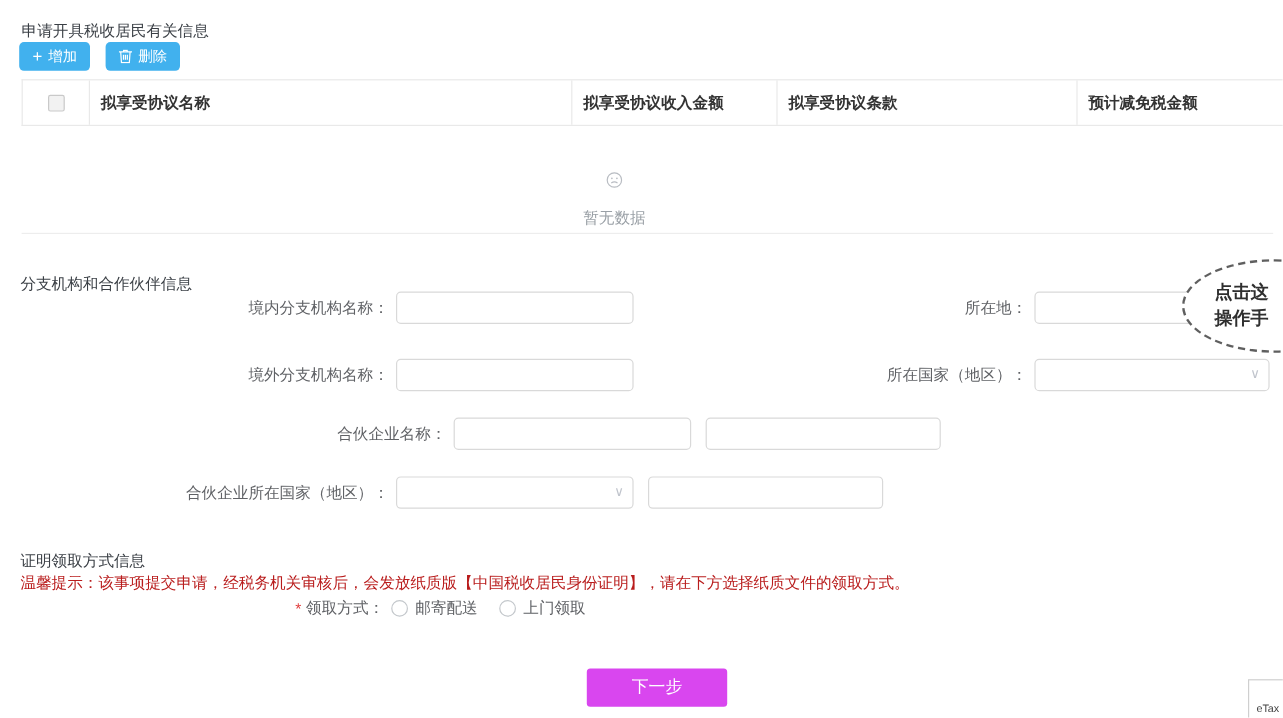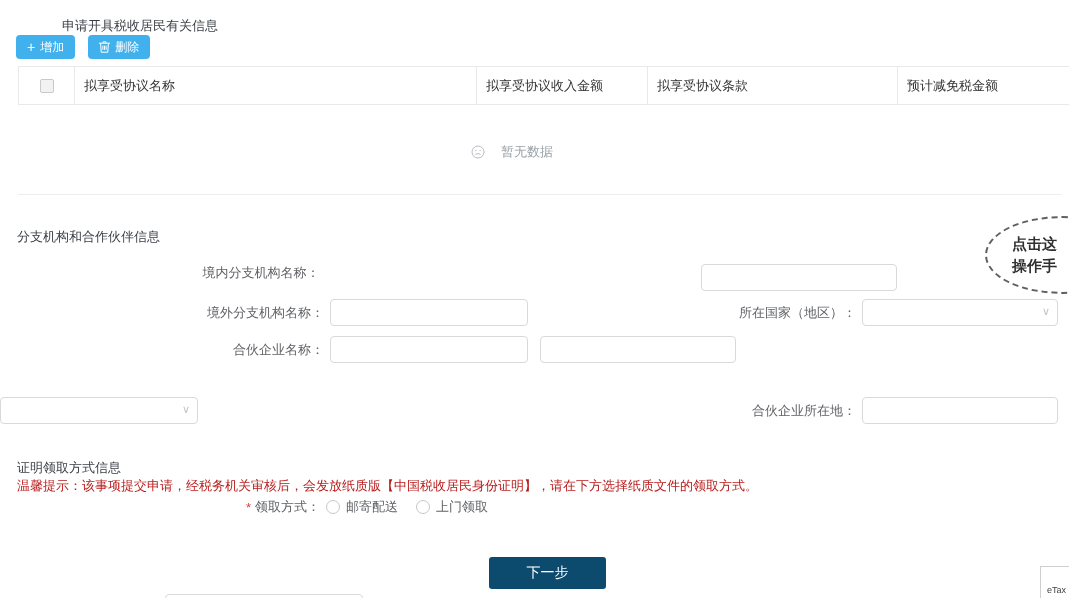--- a/index.html
+++ b/index.html
@@ -25,38 +25,38 @@
   .btn-blue .plus { font-size: 14px; line-height: 1; }
 
   
   .table { position: absolute; left: 18px; top: 66px; width: 1051px; }
   .thead {
     display: flex; height: 39px;
     border-top: 1px solid #e9e9e9; border-bottom: 1px solid #e9e9e9; border-left: 1px solid #e9e9e9;
   }
   .th {
     height: 100%; display: flex; align-items: center;
-    font-size: 13px; font-weight: 400; color: #333;
+    font-size: 13px; font-weight: 700; color: #333;
     padding-left: 9px; border-right: 1px solid #e9e9e9;
   }
   .c0 { width: 56px; justify-content: center; padding-left: 0; }
   .c1 { width: 402px; }
   .c2 { width: 250px; }
   .c3 { width: 171px; }
   .c4 { flex: 1; border-right: none; }
   .checkbox {
     width: 14px; height: 14px;
     border: 1px solid #c9c9c9; border-radius: 2px; background: #f2f2f2;
     cursor: pointer;
   }
 
   .empty {
     position: absolute; left: 0; top: 143px; width: 1024px;
     display: flex; justify-content: center; align-items: center; gap: 16px;
-    color: #9aa0a6; font-size: 13px;
+    color: #9aa0a6; font-size: 13px; flex-direction: column;
   }
 
   .divider { position: absolute; left: 18px; top: 194px; width: 1043px; height: 1px; background: #ededed; }
 
   
   .pair { position: absolute; display: flex; align-items: center; height: 27px; }
   .pair .lbl { font-size: 13px; color: #606266; text-align: right; padding-right: 6px; }
   .pl { left: 0; width: 528px; }
   .pl .lbl { flex: 0 0 330px; }
   .pr { left: 540px; width: 518px; }
@@ -66,21 +66,21 @@
   .pr .ctrl { width: 196px; }
   .txt {
     width: 100%; height: 27px;
     border: 1px solid #d9d9d9; border-radius: 4px; background: #fff;
     padding: 0 8px; font-size: 13px; outline: none; font-family: inherit; color: #333;
   }
   .chev {
     position: absolute; right: 8px; top: 6px;
     color: #c0c4cc; font-size: 11px; pointer-events: none;
   }
-  .r1 { top: 264px; flex-direction: column; } .r2 { top: 299px; } .r3 { top: 336px; } .r4 { top: 397px; }
+  .r1 { top: 243px; } .r2 { top: 299px; } .r3 { top: 348px; margin-left: 48px; } .r4 { top: 397px; }
 
   
   .oval {
     position: absolute; left: 985px; top: 216px; width: 154px; height: 78px;
     border: 2px dashed #5f5f5f; border-radius: 50%;
     background: #fff; z-index: 5;
     padding: 15px 0 0 25px;
     font-size: 15px; font-weight: 700; color: #2f2f2f; line-height: 22px;
     cursor: pointer;
   }
@@ -97,34 +97,34 @@
     width: 14px; height: 14px; flex: 0 0 14px;
     border: 1px solid #c4c8cc; border-radius: 50%; background: #fff;
     cursor: pointer;
   }
   .radio.first { margin-left: 6px; }
   .radio.second { margin-left: 18px; }
   .opt-lbl { margin-left: 6px; cursor: pointer; }
 
   .next-btn {
     position: absolute; left: 489px; top: 557px; width: 117px; height: 32px;
-    background: #0c4a6e; color: #fff; border: none; border-radius: 3px;
+    background: #d946ef; color: #fff; border: none; border-radius: 3px;
     font-size: 14px; cursor: pointer; font-family: inherit;
   }
 
   .etax {
     position: absolute; left: 1040px; top: 566px; width: 40px; height: 40px;
     border: 1px solid #cfcfcf; background: #fff;
     font-size: 9px; color: #444; padding: 18px 0 0 6px; cursor: pointer;
   }
 </style>
 </head>
 <body>
 
-<div class="sec-title" style="left:18px; top:17px;margin-left:44px;">申请开具税收居民有关信息</div>
+<div class="sec-title" style="left:18px; top:17px;">申请开具税收居民有关信息</div>
 
 <div class="toolbar">
   <button class="btn-blue">
     <span class="plus">+</span>
     <span>增加</span>
   </button>
   <button class="btn-blue">
     <span style="display:inline-flex;">
       <svg width="11" height="12" viewBox="0 0 11 12">
           <path d="M0 2.2h11M4 2.2V.9h3v1.3M1.6 2.2l.6 9h6.6l.6-9M3.9 4.6v4.2M5.5 4.6v4.2M7.1 4.6v4.2" stroke="#fff" stroke-width="1" fill="none"></path>
@@ -160,20 +160,21 @@
 
 <div class="divider"></div>
 
 <div class="sec-title" style="left:17px; top:228px;">分支机构和合作伙伴信息</div>
 
 <div class="pair pl r1">
   <span class="lbl">境内分支机构名称：</span>
   <span class="ctrl"><input class="txt" type="text" value="" style=""></span>
 </div>
 <div class="pair pr r1">
+  <span class="lbl">所在地：</span>
   <span class="ctrl"><input class="txt" type="text" value="" style=""></span>
 </div>
 
 <div class="pair pl r2">
   <span class="lbl">境外分支机构名称：</span>
   <span class="ctrl"><input class="txt" type="text" value="" style=""></span>
 </div>
 <div class="pair pr r2">
   <span class="lbl">所在国家（地区）：</span>
   <span class="ctrl">
@@ -184,27 +185,27 @@
 
 <div class="pair pl r3">
   <span class="lbl">合伙企业名称：</span>
   <span class="ctrl"><input class="txt" type="text" value="" style=""></span>
 </div>
 <div class="pair pr r3">
   <span class="ctrl"><input class="txt" type="text" value="" style=""></span>
 </div>
 
 <div class="pair pl r4">
+  <span class="lbl">合伙企业所在国家（地区）：</span>
   <span class="ctrl">
     <input class="txt" type="text" readonly="" value="" style="">
     <span class="chev">∨</span>
   </span>
 </div>
 <div class="pair pr r4">
-  <span class="lbl">合伙企业所在地：</span>
   <span class="ctrl"><input class="txt" type="text" value="" style=""></span>
 </div>
 
 <div class="oval">
   <div>点击这</div>
   <div>操作手</div>
 </div>
 
 <div class="sec-title" style="left:17px; top:459px;">证明领取方式信息</div>
 

